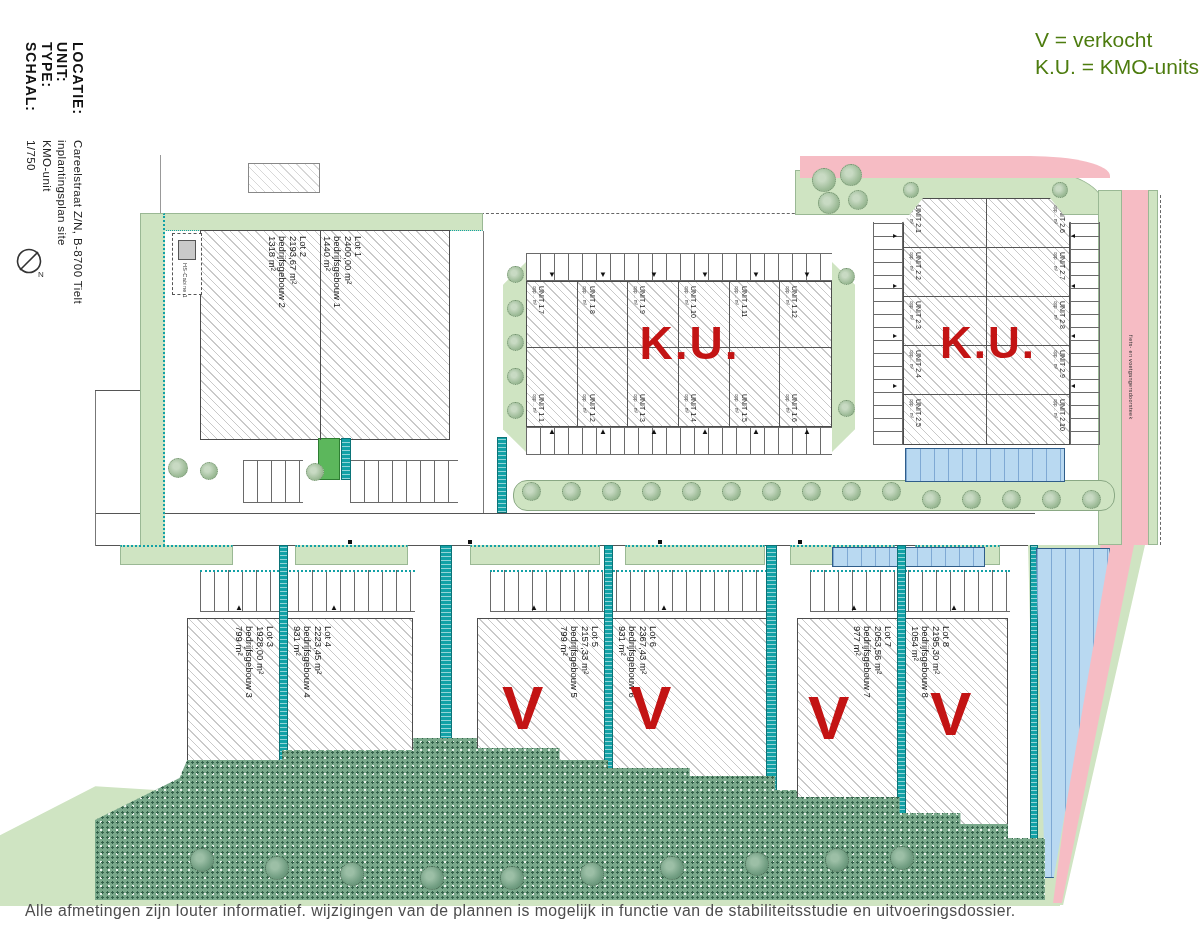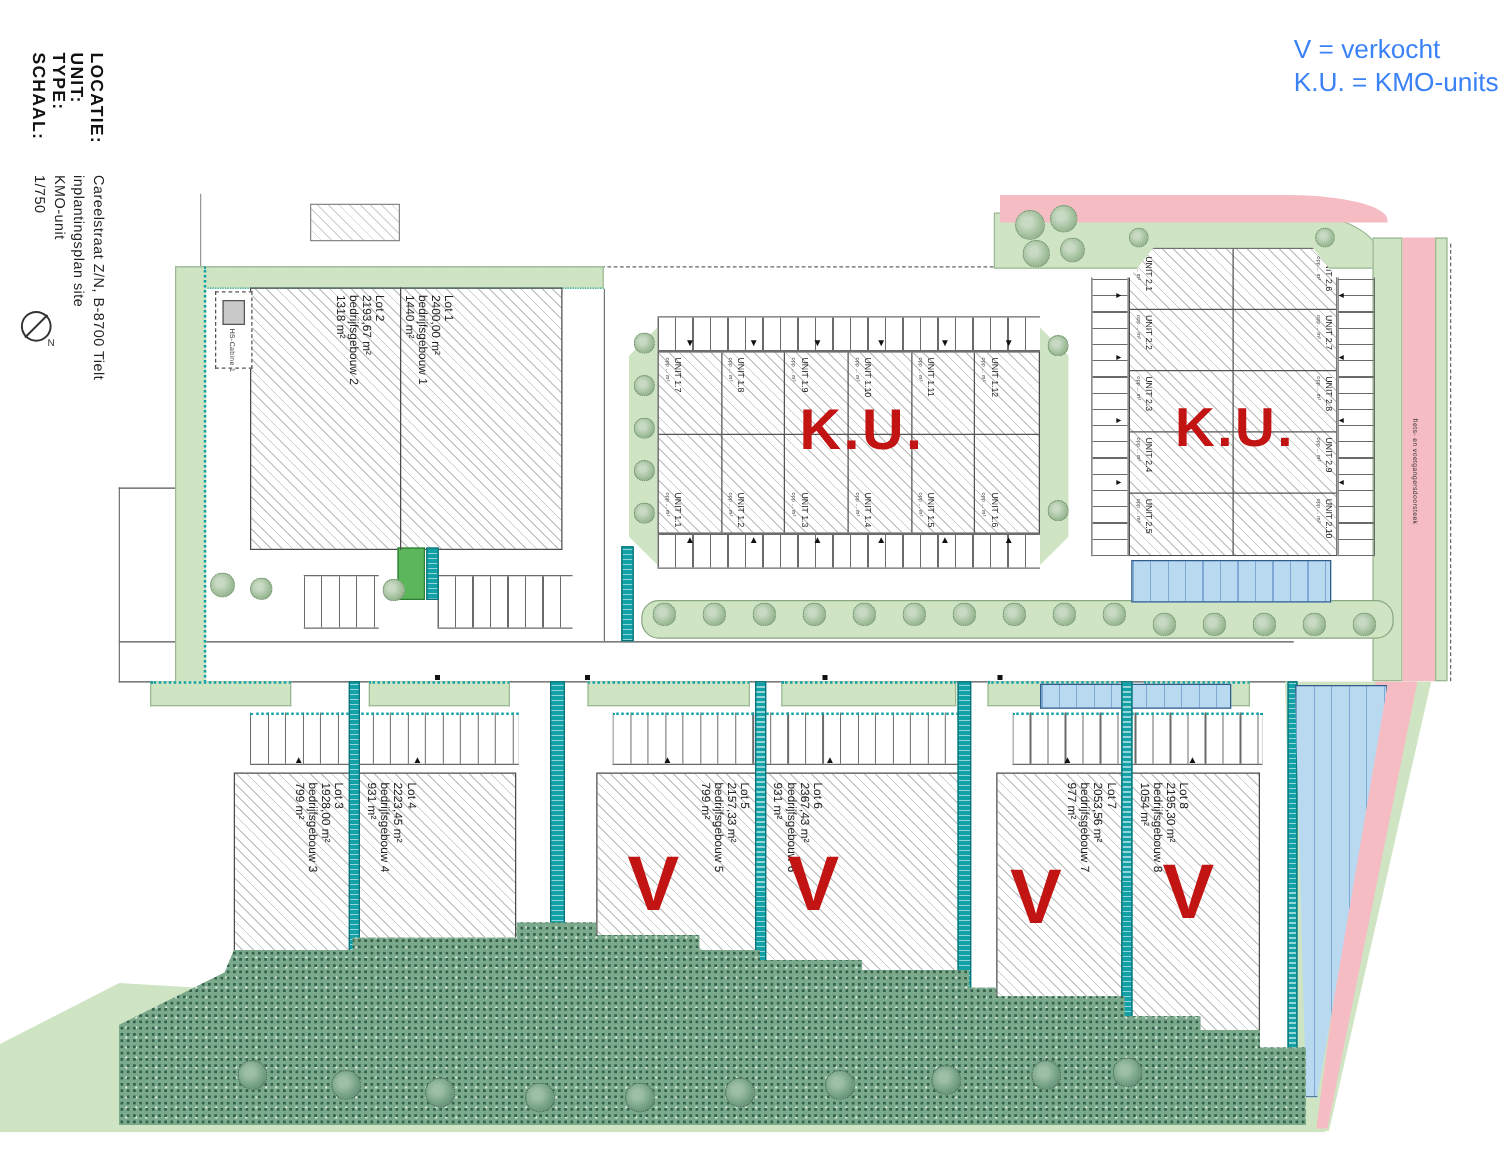--- a/index.html
+++ b/index.html
@@ -4,21 +4,21 @@
 <style>
   html,body{margin:0;padding:0;background:#fff;}
   .page{position:relative;width:1200px;height:926px;background:#fff;overflow:hidden;
         font-family:"Liberation Sans",sans-serif;color:#222;}
   .abs{position:absolute;box-sizing:border-box;}
   .vtxt{writing-mode:vertical-rl;}
   
   .tb-label{font-weight:bold;font-size:14px;letter-spacing:1px;color:#111;}
   .tb-value{font-size:11.5px;letter-spacing:.4px;color:#222;}
   
-  .legend{font-size:21px;line-height:27px;color:#3b82f6;}
+  .legend{font-size:21px;line-height:27px;color:#4d7c0f;}
   .ku-mark{color:#c31414;font-weight:bold;font-size:46px;letter-spacing:2px;text-align:center;z-index:7;}
   .v-mark{color:#c31414;font-weight:bold;font-size:62px;z-index:7;line-height:60px;}
   
   .green{background:#cfe4c2;border:1px solid #9ab894;z-index:2;}
   .green-bright{background:#5cb75c;border:1px solid #2e7d32;z-index:3;}
   .scrub{background-color:#7aa98b;
      background-image:radial-gradient(#33614a 1px,transparent 1.4px),radial-gradient(#e8f1ea .8px,transparent 1.2px);
      background-size:5px 5px,8px 8px;background-position:0 0,2px 3px;z-index:5;}
   .teal{background:#12a1a6;background-image:repeating-linear-gradient(0deg,rgba(255,255,255,.55) 0 1px,transparent 1px 4px);
      border:1px solid #0b7377;z-index:4;}
@@ -412,13 +412,14 @@
     <div>2195,30 m²</div>
     <div>bedrijfsgebouw 8</div>
     <div>1054 m²</div>
   </div>
 
   <div class="abs v-mark" style="left:502px;top:678px">V</div>
   <div class="abs v-mark" style="left:630px;top:678px">V</div>
   <div class="abs v-mark" style="left:808px;top:688px">V</div>
   <div class="abs v-mark" style="left:930px;top:684px">V</div>
 
+  <div class="abs footer" style="left:25px;top:902px">Alle afmetingen zijn louter informatief. wijzigingen van de plannen is mogelijk in functie van de stabiliteitsstudie en uitvoeringsdossier.</div>
 </div>
 
 </body></html>

